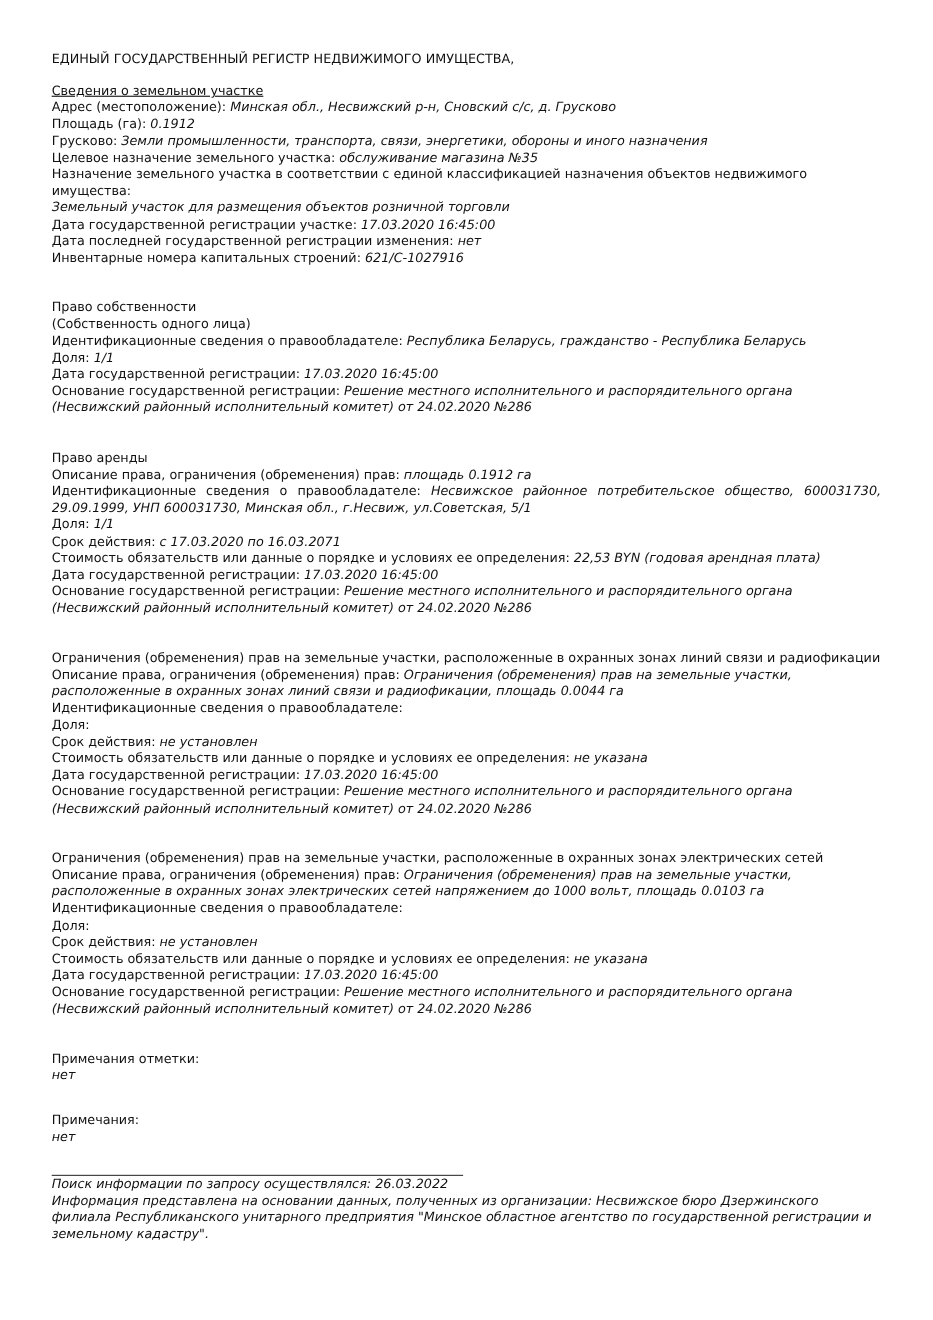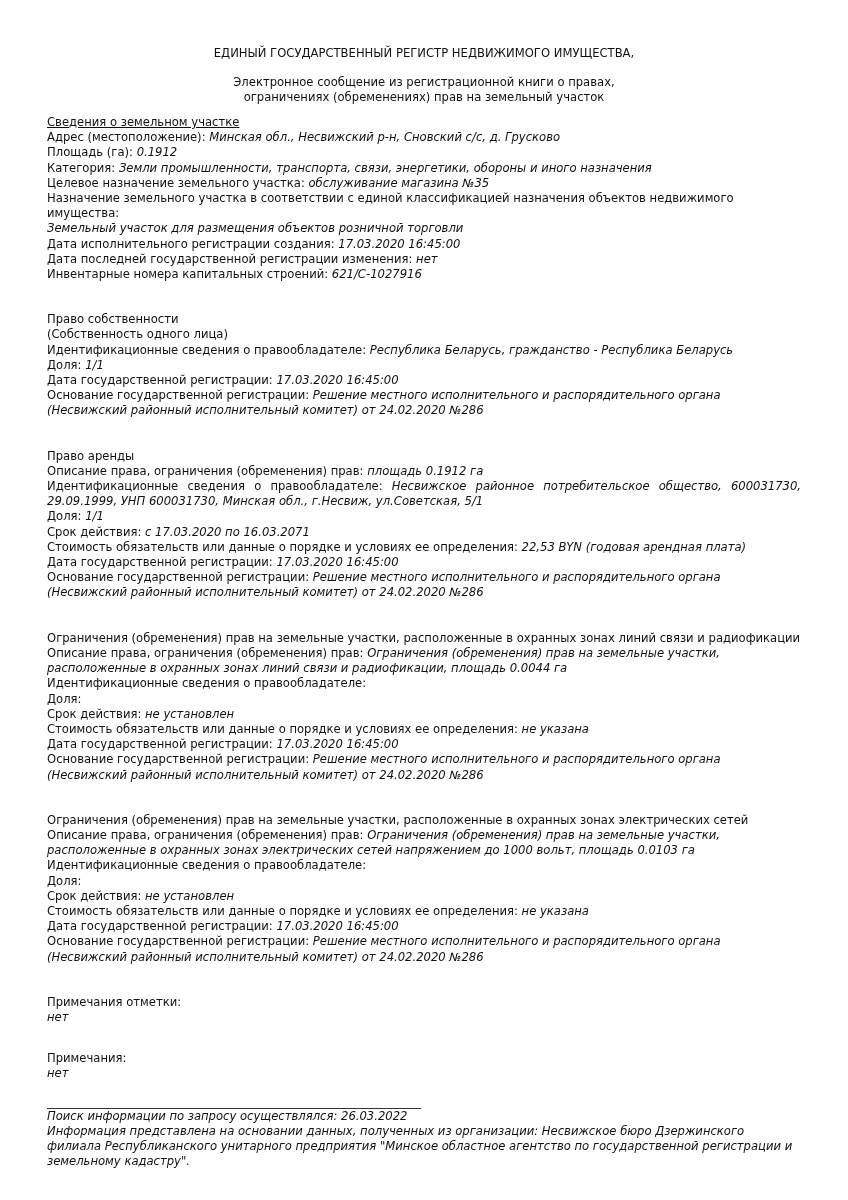--- a/index.html
+++ b/index.html
@@ -1,55 +1,51 @@
 <!DOCTYPE html>
 <html><head>
 <meta charset="utf-8">
 <style>
   html, body { margin: 0; padding: 0; background: #ffffff; }
   body {
     width: 848px; height: 1200px; position: relative; overflow: hidden;
     font-family: "DejaVu Sans", sans-serif; color: #111; font-size: 11.6px;
   }
   .page { position: absolute; left: 47px; top: 46px; width: 754px; }
-  .center { text-align: center; line-height: 15px; }
+  .center { text-align: left; line-height: 15px; }
   .hdr1 { margin-bottom: 14px; }
   .hdr2 { margin-bottom: 10px; }
   .line { line-height: 15.2px; }
   .val { font-style: italic; }
   .just { text-align: justify; }
   .sec-title { font-weight: normal; line-height: 15.2px; }
   .sec-title.u { text-decoration: underline; }
   .section { margin-bottom: 30px; }
   .section.small-gap { margin-bottom: 26px; }
   .sep { width: 374px; height: 0; border-top: 1px solid #333; margin-top: 20px; }
   .footer .line { font-style: italic; }
 </style>
 </head>
 <body>
 
 <div class="page">
 
   <div class="center hdr1">
     <div>ЕДИНЫЙ ГОСУДАРСТВЕННЫЙ РЕГИСТР НЕДВИЖИМОГО ИМУЩЕСТВА,</div>
   </div>
-  <div class="center hdr2">
-    <div>Электронное сообщение из регистрационной книги о правах,</div>
-    <div>ограничениях (обременениях) прав на земельный участок</div>
-  </div>
 
   <div class="section">
     <div class="sec-title u">Сведения о земельном участке</div>
     <div class="line"><span>Адрес (местоположение): </span><span class="val">Минская обл., Несвижский р-н, Сновский с/с, д. Грусково</span></div>
     <div class="line"><span>Площадь (га): </span><span class="val">0.1912</span></div>
-    <div class="line"><span>Категория: </span><span class="val">Земли промышленности, транспорта, связи, энергетики, обороны и иного назначения</span></div>
+    <div class="line"><span>Грусково: </span><span class="val">Земли промышленности, транспорта, связи, энергетики, обороны и иного назначения</span></div>
     <div class="line"><span>Целевое назначение земельного участка: </span><span class="val">обслуживание магазина №35</span></div>
     <div class="line">Назначение земельного участка в соответствии с единой классификацией назначения объектов недвижимого имущества:</div>
     <div class="line val">Земельный участок для размещения объектов розничной торговли</div>
-    <div class="line"><span>Дата исполнительного регистрации создания: </span><span class="val">17.03.2020 16:45:00</span></div>
+    <div class="line"><span>Дата государственной регистрации участке: </span><span class="val">17.03.2020 16:45:00</span></div>
     <div class="line"><span>Дата последней государственной регистрации изменения: </span><span class="val">нет</span></div>
     <div class="line"><span>Инвентарные номера капитальных строений: </span><span class="val">621/С-1027916</span></div>
   </div>
 
   <div class="section" style="">
     <div class="sec-title">Право собственности</div>
     <div class="line">(Собственность одного лица)</div>
     <div class="line"><span>Идентификационные сведения о правообладателе: </span><span class="val">Республика Беларусь, гражданство - Республика Беларусь</span></div>
     <div class="line"><span>Доля: </span><span class="val">1/1</span></div>
     <div class="line"><span>Дата государственной регистрации: </span><span class="val">17.03.2020 16:45:00</span></div>

